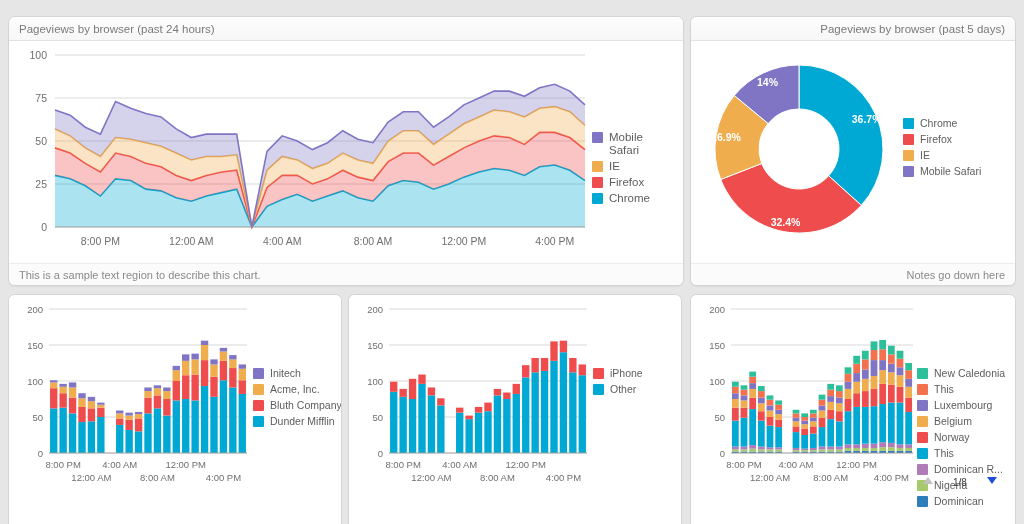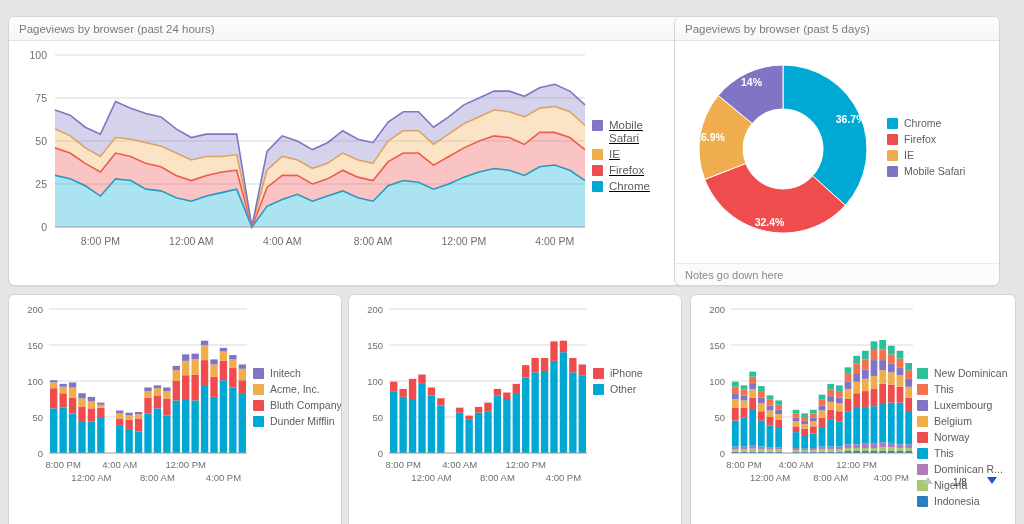--- a/index.html
+++ b/index.html
@@ -37,21 +37,21 @@
     padding: 0 10px;
     font-size: 11px;
     color: #8a8a8a;
     background: #fbfbfb;
     border-top: 1px solid #ececec;
     white-space: nowrap;
   }
 
   
   #card-pv-24    { left: 8px;   top: 16px;  width: 676px; height: 270px; }
-  #card-pv-5d    { left: 674px; top: 16px;  width: 326px; height: 270px; }
+  #card-pv-5d    { left: 690px; top: 16px;  width: 326px; height: 270px; text-align: right; }
   #card-adv      { left: 8px;   top: 294px; width: 334px; height: 240px; }
   #card-dev      { left: 348px; top: 294px; width: 334px; height: 240px; }
   #card-cty      { left: 690px; top: 294px; width: 326px; height: 240px; }
 
   .plot { position: absolute; left: 0; top: 0; }
   svg { display: block; }
 
   .axis-label { font-size: 10.5px; fill: #6f6f6f; font-family: "Liberation Sans", sans-serif; }
   .axis-label-sm { font-size: 9.5px; fill: #6f6f6f; font-family: "Liberation Sans", sans-serif; }
   .gridline { stroke: #d9d9d9; stroke-width: 1; }
@@ -114,40 +114,41 @@
           <path d="M46,69.04 L61.14285714285714,74.2 L76.28571428571428,86.24 L91.42857142857143,93.12 L106.57142857142857,60.44 L121.71428571428571,67.32 L136.85714285714286,72.48 L152,75.92 L167.14285714285714,87.96 L182.28571428571428,96.56 L197.42857142857142,93.12 L212.57142857142858,93.12 L227.71428571428572,93.12 L242.85714285714286,186 L258,110.32 L273.1428571428571,94.84 L288.2857142857143,100 L303.42857142857144,108.6 L318.57142857142856,101.72 L333.7142857142857,89.68 L348.85714285714283,98.28 L364,101.72 L379.14285714285717,81.08 L394.2857142857143,70.76 L409.42857142857144,70.76 L424.57142857142856,86.24 L439.7142857142857,75.92 L454.85714285714283,63.879999999999995 L470,57 L485.14285714285717,50.120000000000005 L500.2857142857143,50.120000000000005 L515.4285714285714,55.28 L530.5714285714286,46.68000000000001 L545.7142857142858,43.24000000000001 L560.8571428571429,50.120000000000005 L576,63.879999999999995 L576,84.52 L560.8571428571429,70.76 L545.7142857142858,65.6 L530.5714285714286,67.32 L515.4285714285714,75.92 L500.2857142857143,70.76 L485.14285714285717,69.04 L470,75.92 L454.85714285714283,82.8 L439.7142857142857,93.12 L424.57142857142856,103.44 L409.42857142857144,89.68 L394.2857142857143,89.68 L379.14285714285717,100 L364,122.36 L348.85714285714283,118.92 L333.7142857142857,112.04 L318.57142857142856,122.36 L303.42857142857144,127.52000000000001 L288.2857142857143,118.92 L273.1428571428571,115.48 L258,129.24 L242.85714285714286,186 L227.71428571428572,113.76 L212.57142857142858,115.48 L197.42857142857142,115.48 L182.28571428571428,118.92 L167.14285714285714,112.04 L152,105.16 L136.85714285714286,101.72 L121.71428571428571,98.28 L106.57142857142857,96.56 L91.42857142857143,115.48 L76.28571428571428,106.88 L61.14285714285714,94.84 L46,87.96 Z" fill="#7f75c4" fill-opacity="0.33" stroke="none"></path>
           <path d="M46,69.04 L61.14285714285714,74.2 L76.28571428571428,86.24 L91.42857142857143,93.12 L106.57142857142857,60.44 L121.71428571428571,67.32 L136.85714285714286,72.48 L152,75.92 L167.14285714285714,87.96 L182.28571428571428,96.56 L197.42857142857142,93.12 L212.57142857142858,93.12 L227.71428571428572,93.12 L242.85714285714286,186 L258,110.32 L273.1428571428571,94.84 L288.2857142857143,100 L303.42857142857144,108.6 L318.57142857142856,101.72 L333.7142857142857,89.68 L348.85714285714283,98.28 L364,101.72 L379.14285714285717,81.08 L394.2857142857143,70.76 L409.42857142857144,70.76 L424.57142857142856,86.24 L439.7142857142857,75.92 L454.85714285714283,63.879999999999995 L470,57 L485.14285714285717,50.120000000000005 L500.2857142857143,50.120000000000005 L515.4285714285714,55.28 L530.5714285714286,46.68000000000001 L545.7142857142858,43.24000000000001 L560.8571428571429,50.120000000000005 L576,63.879999999999995 " fill="none" stroke="#7f75c4" stroke-width="1.6"></path>
           <line x1="46" y1="186" x2="576" y2="186" class="axisline"></line>
           <text x="91.42857142857143" y="204" class="axis-label" text-anchor="middle">8:00 PM</text>
           <text x="182.28571428571428" y="204" class="axis-label" text-anchor="middle">12:00 AM</text>
           <text x="273.1428571428571" y="204" class="axis-label" text-anchor="middle">4:00 AM</text>
           <text x="364" y="204" class="axis-label" text-anchor="middle">8:00 AM</text>
           <text x="454.85714285714283" y="204" class="axis-label" text-anchor="middle">12:00 PM</text>
           <text x="545.7142857142858" y="204" class="axis-label" text-anchor="middle">4:00 PM</text>
         </svg>
-      <div class="legend" style="left:583px; top:40px;text-decoration:underline;">
+      <div class="legend" style="left:583px; top:52px;">
         <div class="legend-row">
           <span class="legend-swatch" style="background:#7f75c4"></span>
           <span class="legend-text">Mobile
 Safari</span>
         </div>
         <div class="legend-row">
           <span class="legend-swatch" style="background:#f0ad4e"></span>
           <span class="legend-text">IE</span>
         </div>
         <div class="legend-row">
           <span class="legend-swatch" style="background:#ef4d4d"></span>
           <span class="legend-text">Firefox</span>
         </div>
         <div class="legend-row">
           <span class="legend-swatch" style="background:#00a9d4"></span>
           <span class="legend-text">Chrome</span>
         </div>
       </div>
     </div>
+    <div class="card-footer">This is a sample text region to describe this chart.</div>
   </div>
 
   <div class="card" id="card-pv-5d">
     <div class="card-header">Pageviews by browser (past 5 days)</div>
     <div class="card-body" style="height:222px;">
       <svg id="svg-donut" class="plot" width="326" height="222">
           <path d="M 108 24 A 84 84 0 0 1 170.3063089100541 164.3375884290845 L 137.66967090954955 134.8274230614688 A 40 40 0 0 0 108 68 Z" fill="#00a9d4" stroke="#ffffff" stroke-width="1"></path>
           <text x="175.63384588028055" y="81.97229793270121" class="donut-pct" text-anchor="middle">36.7%</text>
           <path d="M 170.3063089100541 164.3375884290845 A 84 84 0 0 1 29.706026553510284 138.43113080318184 L 70.71715550167156 122.49101466818183 A 40 40 0 0 0 137.66967090954955 134.8274230614688 Z" fill="#ef4d4d" stroke="#ffffff" stroke-width="1"></path>
           <text x="94.59077349159186" y="184.77494516965442" class="donut-pct" text-anchor="middle">32.4%</text>
@@ -568,21 +569,21 @@
           <text x="53" y="173" class="axis-label-sm" text-anchor="middle">8:00 PM</text>
           <text x="78.99999999999999" y="186" class="axis-label-sm" text-anchor="middle">12:00 AM</text>
           <text x="104.99999999999999" y="173" class="axis-label-sm" text-anchor="middle">4:00 AM</text>
           <text x="139.66666666666666" y="186" class="axis-label-sm" text-anchor="middle">8:00 AM</text>
           <text x="165.66666666666666" y="173" class="axis-label-sm" text-anchor="middle">12:00 PM</text>
           <text x="200.33333333333334" y="186" class="axis-label-sm" text-anchor="middle">4:00 PM</text>
         </svg>
       <div class="legend" style="left:226px; top:34px;">
         <div class="legend-row">
           <span class="legend-swatch" style="background:#2bbf9a"></span>
-          <span class="legend-text-sm">New Dominican</span>
+          <span class="legend-text-sm">New Caledonia</span>
         </div>
         <div class="legend-row">
           <span class="legend-swatch" style="background:#f4714f"></span>
           <span class="legend-text-sm">This</span>
         </div>
         <div class="legend-row">
           <span class="legend-swatch" style="background:#7f75c4"></span>
           <span class="legend-text-sm">Luxembourg</span>
         </div>
         <div class="legend-row">
@@ -600,21 +601,21 @@
         <div class="legend-row">
           <span class="legend-swatch" style="background:#b07bb8"></span>
           <span class="legend-text-sm">Dominican R...</span>
         </div>
         <div class="legend-row">
           <span class="legend-swatch" style="background:#a8c96b"></span>
           <span class="legend-text-sm">Nigeria</span>
         </div>
         <div class="legend-row">
           <span class="legend-swatch" style="background:#2e7ebb"></span>
-          <span class="legend-text-sm">Indonesia</span>
+          <span class="legend-text-sm">Dominican</span>
         </div>
       </div>
       <div class="pager" style="left:232px; top:182px;">
         <span class="tri-up"></span>
         <span class="pager-label">1/8</span>
         <span class="tri-down"></span>
       </div>
     </div>
   </div>
 

